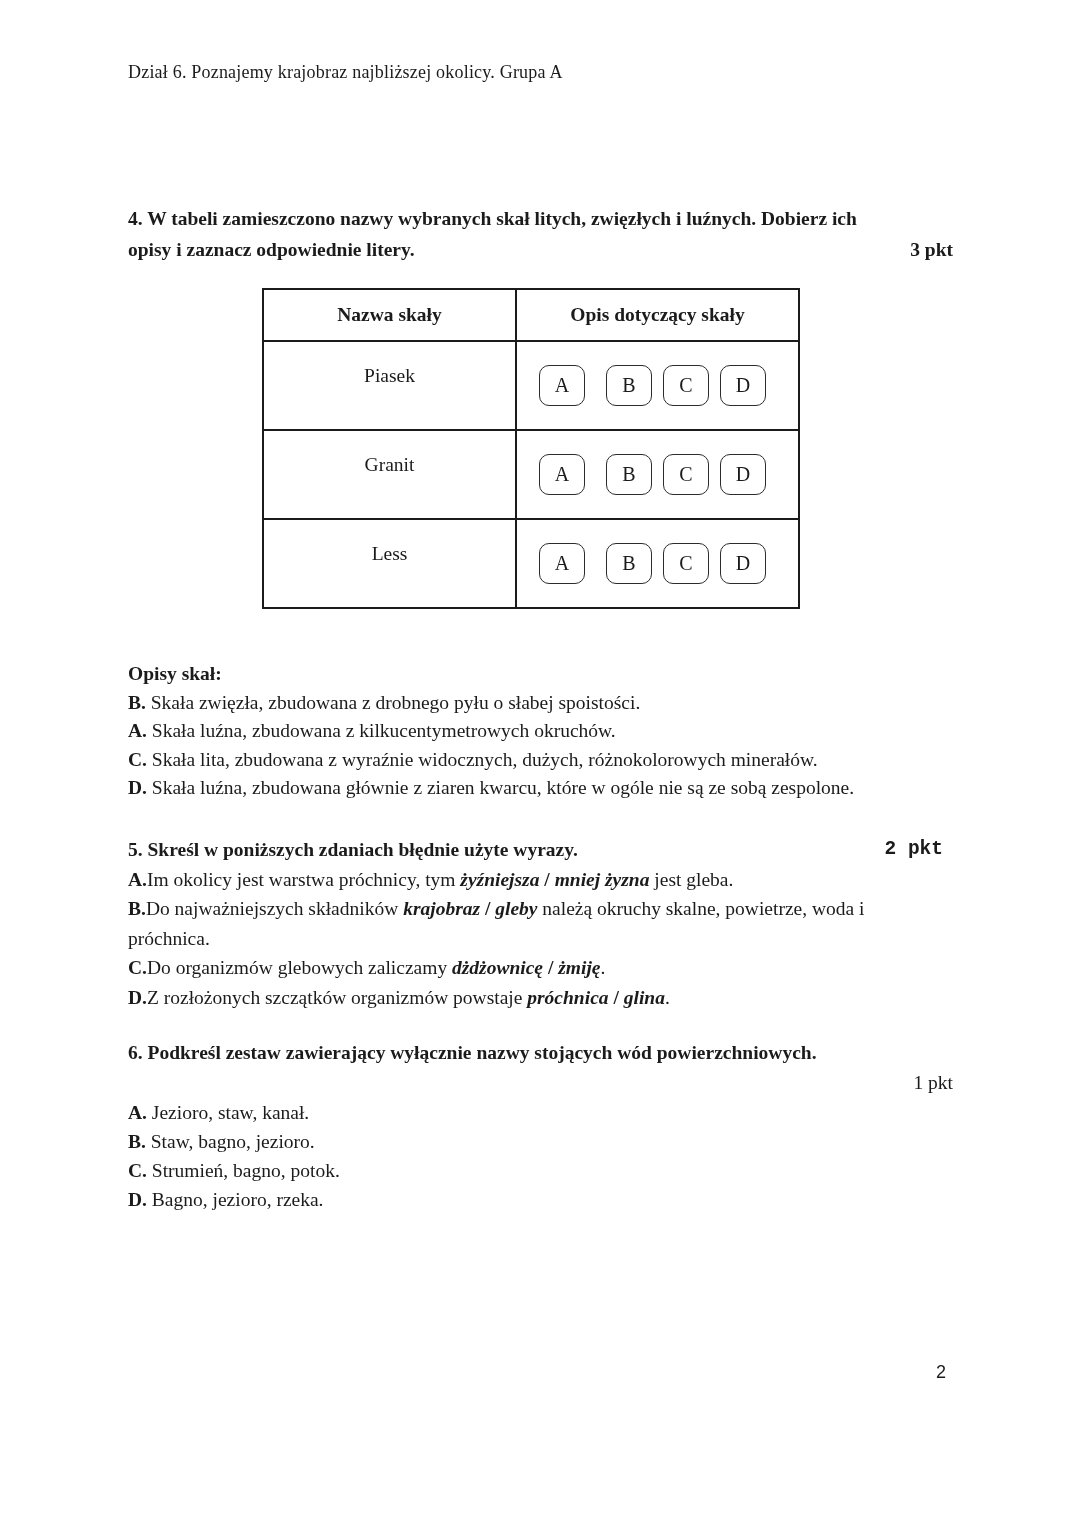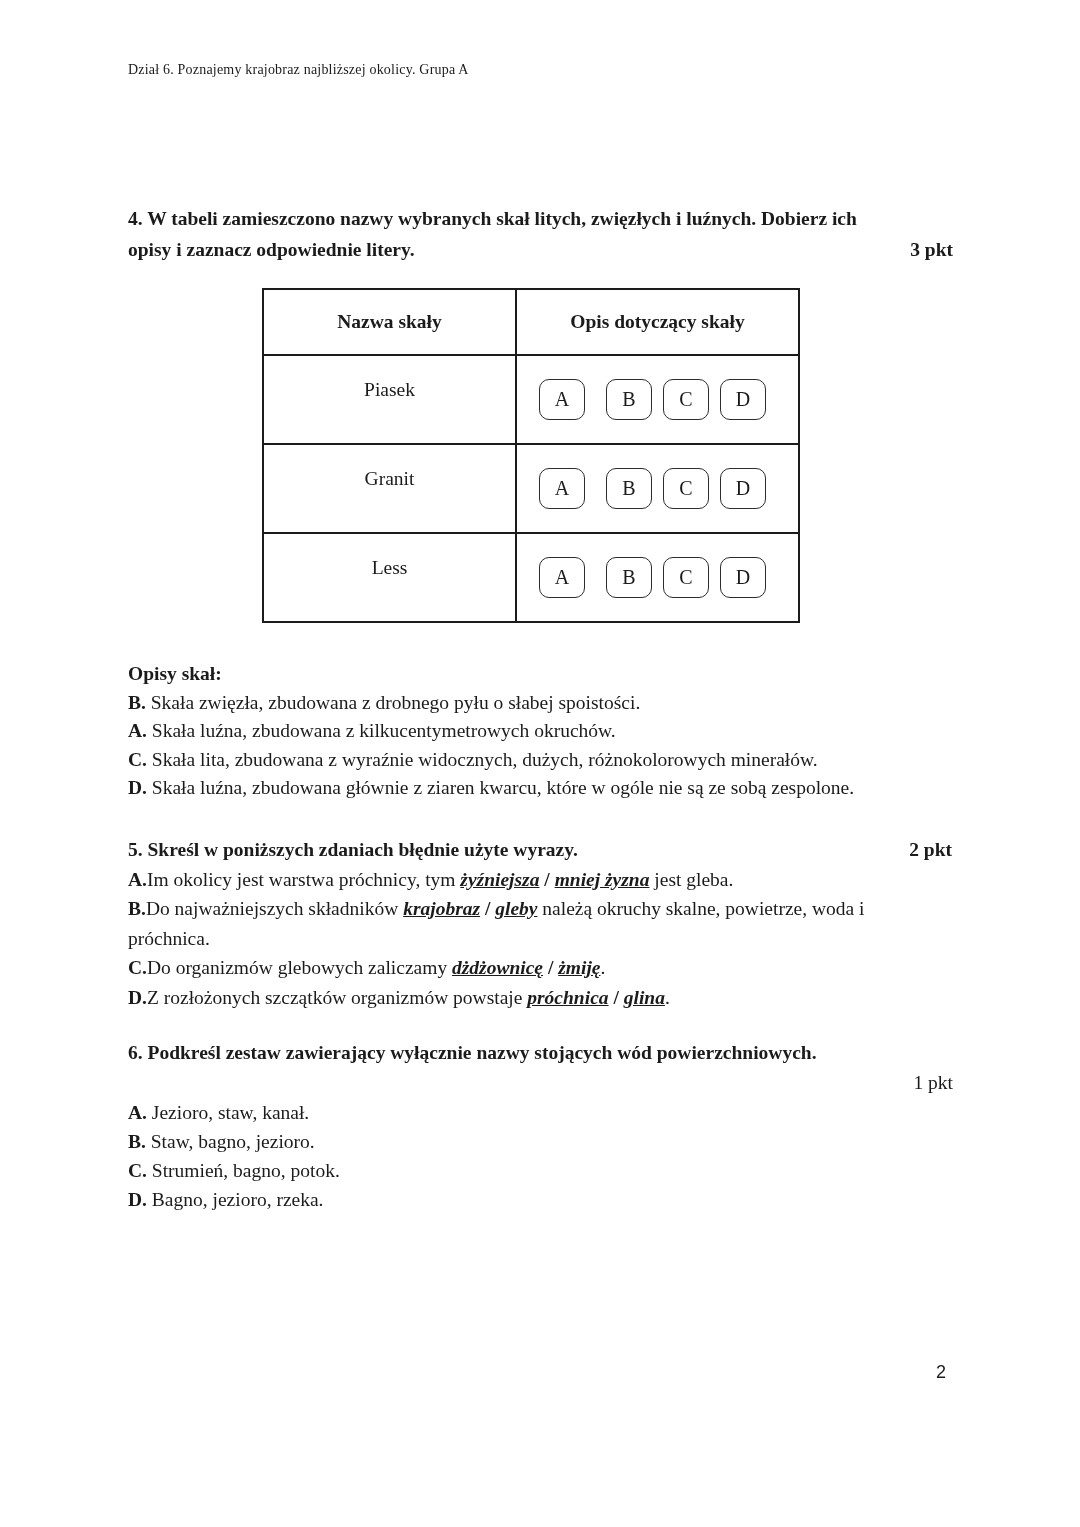--- a/index.html
+++ b/index.html
@@ -9,37 +9,37 @@
     width:1080px; height:1527px;
     background:#ffffff;
     color:#1b1b1b;
     font-family:"Liberation Serif","DejaVu Serif",serif;
     font-size:19.5px;
     margin:0 auto;
     overflow:hidden;
   }
   .doc-header {
     position:absolute; left:128px; top:62px;
-    font-size:14px; letter-spacing:0.2px;
+    font-size:18px; letter-spacing:0.2px;
   }
   
   .q4-heading {
     position:absolute; left:128px; top:203px; width:830px;
     font-weight:bold; line-height:31px;
   }
   .q4-points { position:absolute; right:5px; bottom:0; font-weight:bold; }
   .rock-table {
     position:absolute; left:262px; top:288px;
     border-collapse:collapse; table-layout:fixed;
   }
   .rock-table th, .rock-table td {
     border:2px solid #1b1b1b; text-align:center; vertical-align:middle;
     background:#fff;
   }
-  .rock-table th { height:66px; font-size:19.5px; font-weight:bold; }
+  .rock-table th { height:52px; font-size:19.5px; font-weight:bold; }
   .rock-table td { height:89px; font-size:19.5px; }
   .rock-name { padding-bottom:20px; }
   .opt-row { display:flex; justify-content:center; align-items:center; gap:11px; }
   .opt-btn {
     width:46px; height:41px;
     border:1.6px solid #2c2c2c; border-radius:10px;
     background:#ffffff;
     display:flex; align-items:center; justify-content:center;
     font-family:"Liberation Serif","DejaVu Serif",serif;
     font-size:20px; color:#1b1b1b;
@@ -52,24 +52,24 @@
     line-height:28.5px;
   }
   .opisy-title { font-weight:bold; }
   .desc-line b { font-weight:bold; }
   
   .q5 {
     position:absolute; left:128px; top:835px; width:830px;
     line-height:29.5px;
   }
   .q5-heading { font-weight:bold; position:relative; }
-  .q5-points { position:absolute; right:6px; top:0; font-weight:bold; }
+  .q5-points { position:absolute; right:15px; top:0; font-weight:bold;font-family:Liberation Mono, monospace; }
   .q5-item { width:800px; }
   .q5-item b { font-weight:bold; }
-  .alt { font-weight:bold; font-style:italic;text-decoration:underline; }
+  .alt { font-weight:bold; font-style:italic; }
   .sep { font-weight:bold; }
   
   .q6 {
     position:absolute; left:128px; top:1038px; width:830px;
     line-height:30px;
   }
   .q6-heading { font-weight:bold; }
   .q6-points { text-align:right; font-weight:normal; padding-right:5px; }
   .q6-options { margin-top:0; line-height:29px; }
   .q6-option b { font-weight:bold; }

